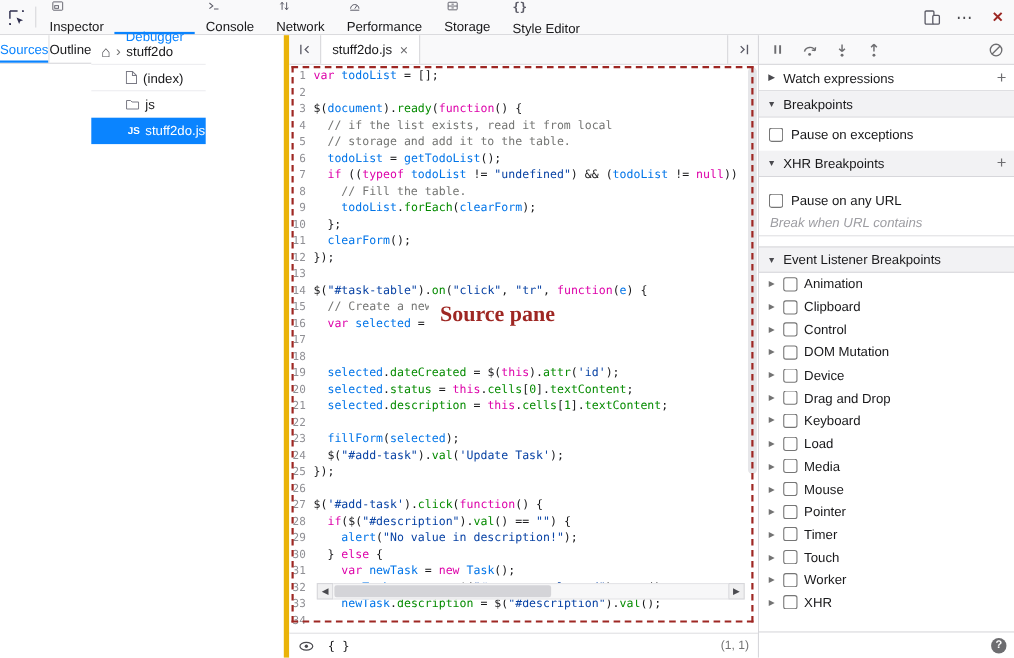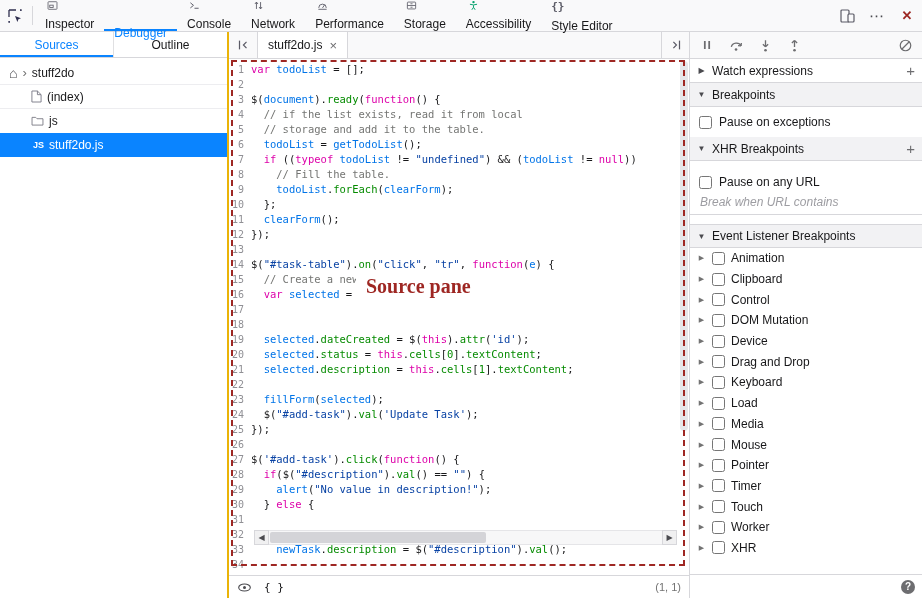--- a/index.html
+++ b/index.html
@@ -16,21 +16,21 @@
   .tab.active::after { content:""; position:absolute; left:0; right:0; bottom:0; height:2px; background:#0a84ff; }
   .toolbar .spacer { flex:1; }
   .meatball { font-size:15px; color:#4a4a4f; letter-spacing:1px; }
   .closex { font-size:13px; color:#9c2723; font-weight:bold; }
   .braceicon { font-family:"DejaVu Sans Mono", monospace; font-size:11px; font-weight:bold; color:#5b5b66; }
 
   
   .main { flex:1; display:flex; min-height:0; }
 
   
-  .sources { width:229px; flex:none; border-right:2px solid #eab308; display:flex; flex-direction:column; background:#fff; }
+  .sources { width:263px; flex:none; border-right:5px solid #eab308; display:flex; flex-direction:row; background:#fff; }
   .subtabs { height:26px; flex:none; display:flex; border-bottom:1px solid #d7d7db; }
   .subtab { flex:1; display:flex; align-items:center; justify-content:center; cursor:pointer; position:relative; color:#18181a; }
   .subtab.active { color:#0a84ff; }
   .subtab.active::after { content:""; position:absolute; left:0; right:0; bottom:0; height:2px; background:#0a84ff; }
   .subtab + .subtab { border-left:1px solid #e0e0e2; }
   .tree { padding-top:3px; }
   .trow { height:24px; display:flex; align-items:center; gap:5px; cursor:pointer; }
   .trow.sep { border-bottom:1px solid #ededf0; }
   .trow.selected { background:#0a84ff; color:#fff; }
   .homeicon { font-size:14px; color:#4a4a4f; line-height:1; }
@@ -149,29 +149,20 @@
     </div>
     <div class="tab">
       <svg width="15" height="15" viewBox="0 0 16 16" fill="none" stroke="#5b5b66" stroke-width="1.2">
           <rect x="2" y="3" width="12" height="10" rx="1"></rect>
           <path d="M2 8 h12"></path>
           <path d="M6.5 5.5 h3 M6.5 10.5 h3"></path>
         </svg>
       <span>Storage</span>
     </div>
     <div class="tab">
-      <svg width="15" height="15" viewBox="0 0 16 16" fill="none" stroke="#00a06a" stroke-width="1.4">
-          <circle cx="8" cy="3" r="1.7" fill="#00a06a" stroke="none"></circle>
-          <path d="M2.8 6.2 Q8 8.2 13.2 6.2"></path>
-          <path d="M8 7.6 V10.6"></path>
-          <path d="M8 10.6 L5.6 14.2 M8 10.6 L10.4 14.2"></path>
-        </svg>
-      <span>Accessibility</span>
-    </div>
-    <div class="tab">
       <span class="braceicon">{}</span>
       <span>Style Editor</span>
     </div>
 
     <div class="spacer"></div>
     <button class="iconbtn">
       <svg width="16" height="16" viewBox="0 0 16 16" fill="none" stroke="#5b5b66" stroke-width="1.2">
           <rect x="2" y="2" width="8" height="12" rx="1"></rect>
           <rect x="9" y="6" width="6" height="8" rx="1" fill="#f9f9fa"></rect>
         </svg>
@@ -355,20 +346,21 @@
             <div class="cline">
               <span class="gut">29</span>
               <span class="ltext"><span class="tok-t">    </span><span class="tok-v">alert</span><span class="tok-t">(</span><span class="tok-s">"No value in description!"</span><span class="tok-t">);</span></span>
             </div>
             <div class="cline">
               <span class="gut">30</span>
               <span class="ltext"><span class="tok-t">  } </span><span class="tok-k">else</span><span class="tok-t"> {</span></span>
             </div>
             <div class="cline">
               <span class="gut">31</span>
+              <span class="ltext"><span class="tok-t">    </span><span class="tok-k">var</span><span class="tok-t"> </span><span class="tok-v">newTask</span><span class="tok-t"> = </span><span class="tok-k">new</span><span class="tok-t"> </span><span class="tok-v">Task</span><span class="tok-t">();</span></span>
             </div>
             <div class="cline">
               <span class="gut">32</span>
               <span class="ltext"><span class="tok-t">    </span><span class="tok-v">newTask</span><span class="tok-t">.</span><span class="tok-p">status</span><span class="tok-t"> = $(</span><span class="tok-s">"#status :selected"</span><span class="tok-t">).</span><span class="tok-p">text</span><span class="tok-t">();</span></span>
             </div>
             <div class="cline">
               <span class="gut">33</span>
               <span class="ltext"><span class="tok-t">    </span><span class="tok-v">newTask</span><span class="tok-t">.</span><span class="tok-p">description</span><span class="tok-t"> = $(</span><span class="tok-s">"#description"</span><span class="tok-t">).</span><span class="tok-p">val</span><span class="tok-t">();</span></span>
             </div>
             <div class="cline">

